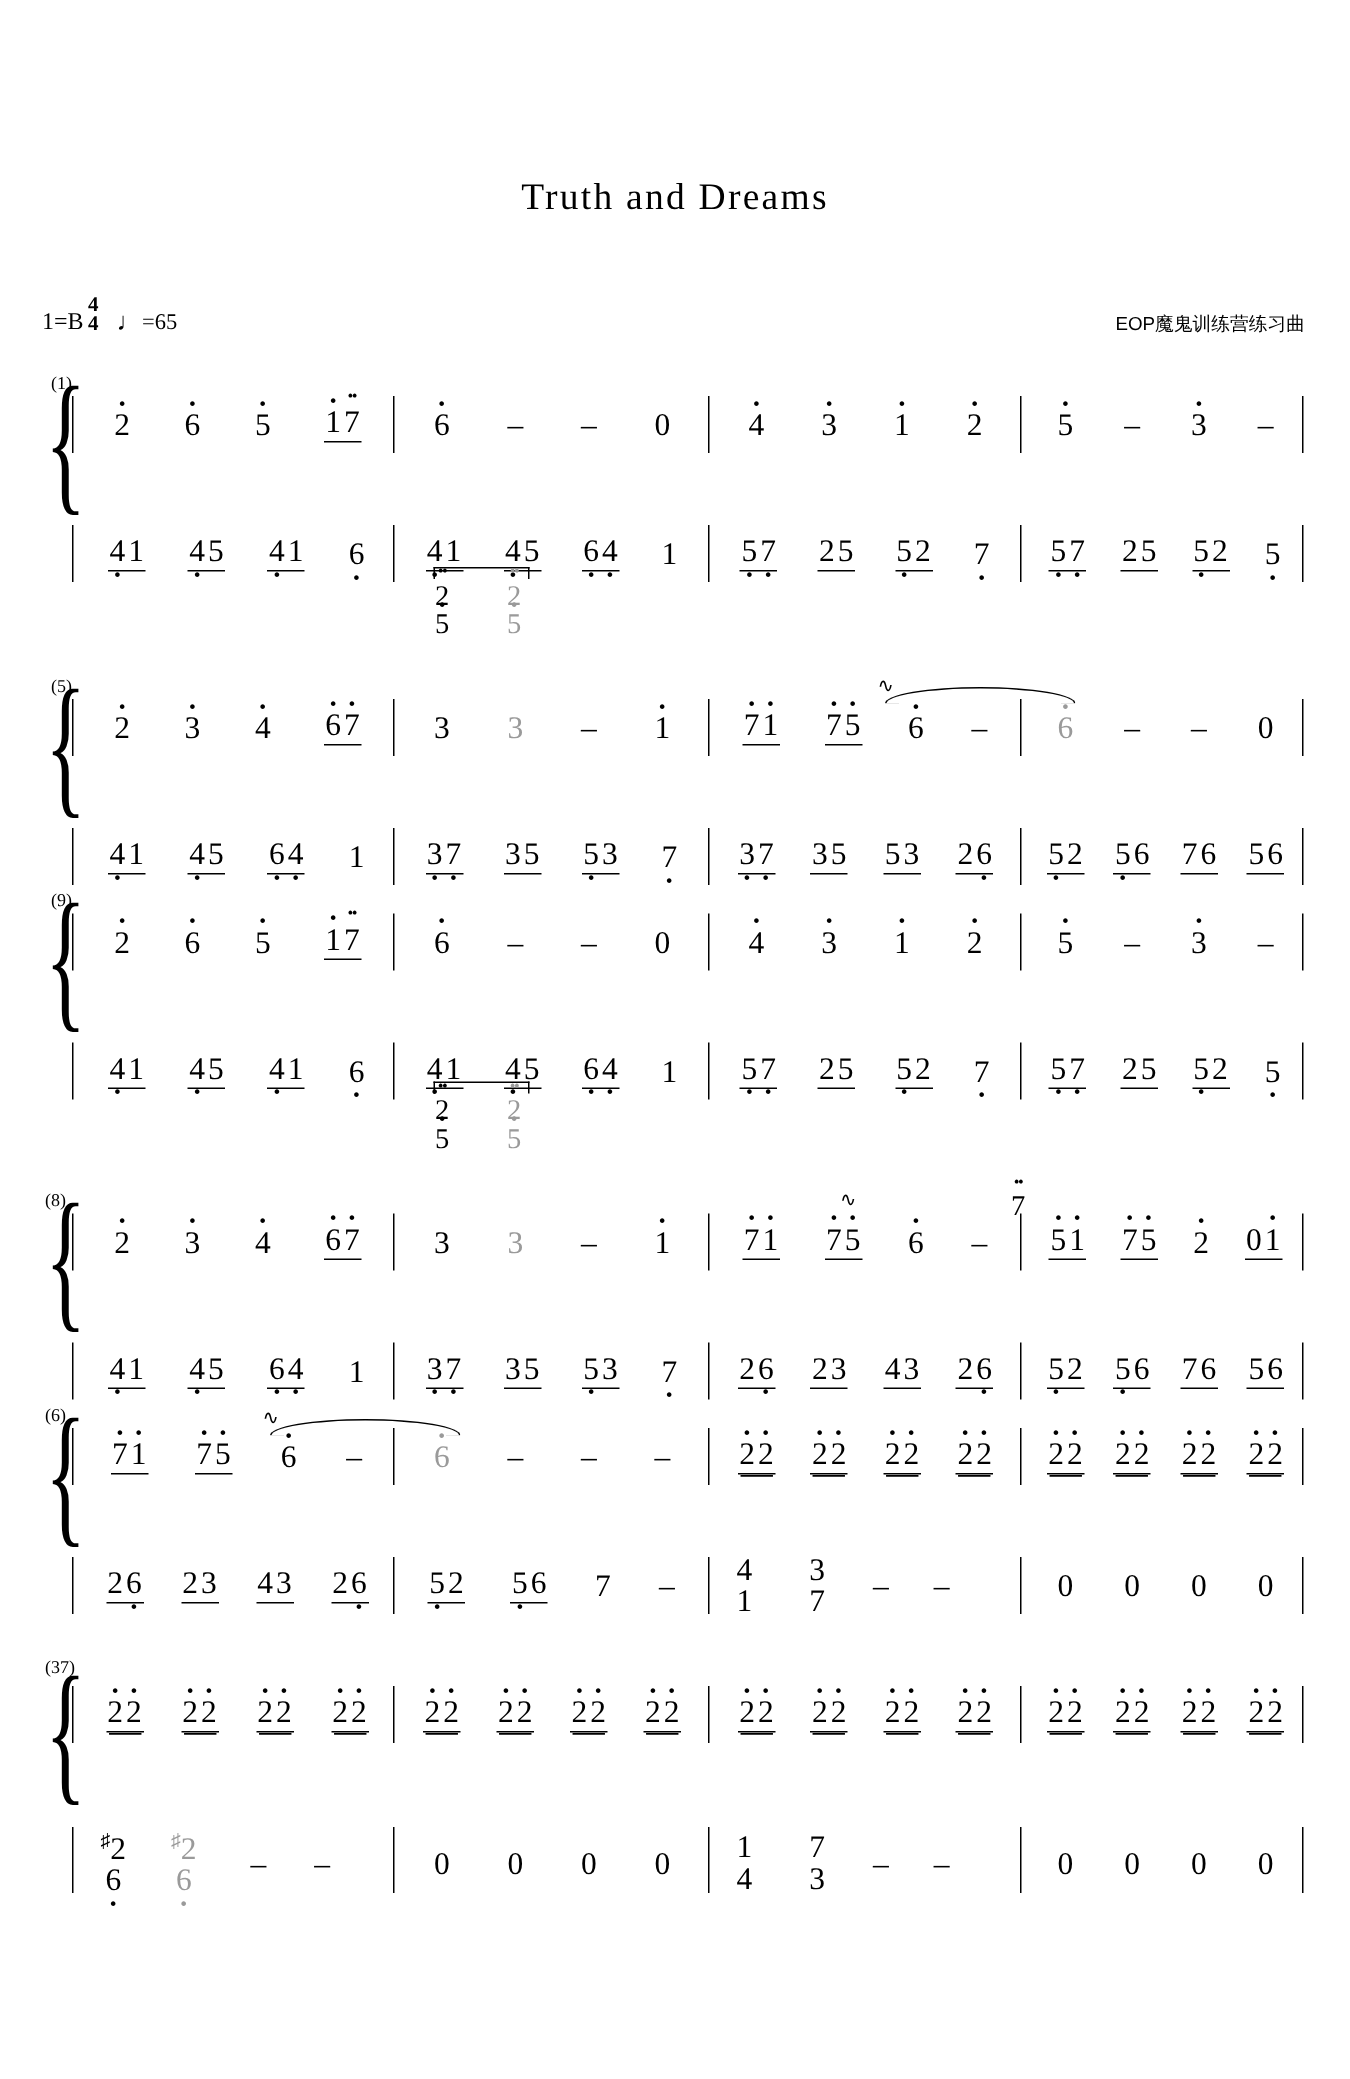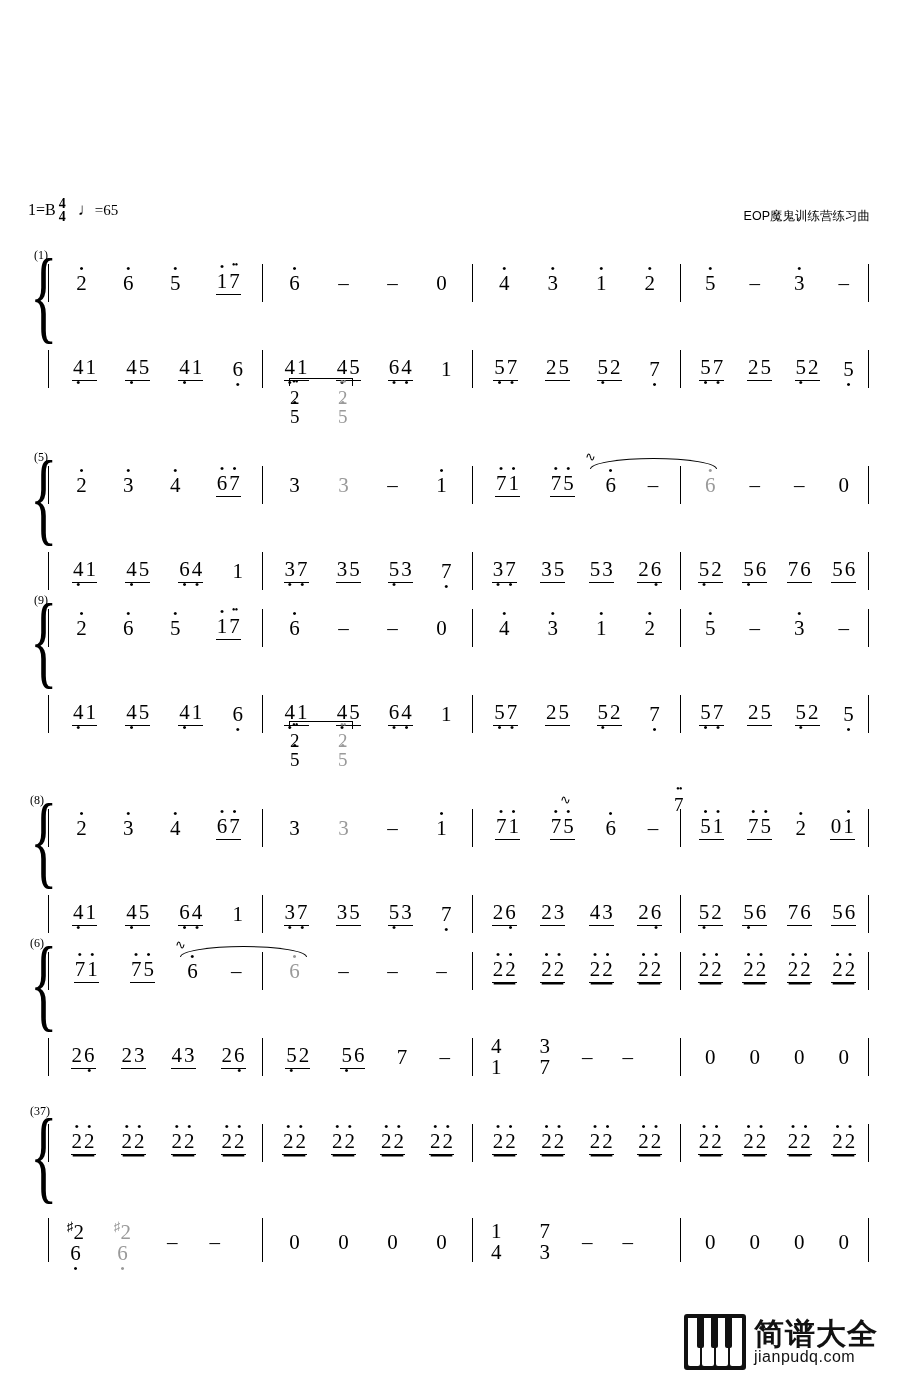--- a/index.html
+++ b/index.html
@@ -41,21 +41,21 @@
     letter-spacing: 1.2px;
     font-family: "Liberation Serif", serif;
   }
   .keysig {
     position: absolute;
     top: 197px;
     left: 28px;
     font-size: 16px;
     font-family: "Liberation Serif", serif;
     display: flex;
-    align-items: center;
+    align-items: flex-end;
     gap: 2px;
   }
   .keysig .frac {
     display: inline-flex;
     flex-direction: column;
     line-height: 0.95;
     font-size: 14px;
     font-weight: bold;
     margin-left: 1px;
     margin-right: 6px;
@@ -248,20 +248,21 @@
     font-family: "Liberation Sans", sans-serif;
     color: #111;
     letter-spacing: 0.5px;
   }
 </style>
 </head>
 <body>
 
 <div class="page">
 
+  <div class="title">Truth and Dreams</div>
 
   <div class="keysig">
     <span>1=B</span>
     <span class="frac">
       <span>4</span>
       <span>4</span>
     </span>
     <span class="tempo">
       <span class="noteglyph">♩</span>
       <span>=65</span>
@@ -1013,29 +1014,14 @@
       <div class="measure" style="left:640px; width:178px; height:52px;">
         <span class="note">0</span>
         <span class="note">0</span>
         <span class="note">0</span>
         <span class="note">0</span>
       </div>
       <div class="barline" style="left:820px; top:2px; height:44px;"></div>
     </div>
   </div>
 
-  <div class="watermark">
-    <div class="piano-ico">
-      <div class="wk" style="left:4px;"></div>
-      <div class="wk" style="left:18px;"></div>
-      <div class="wk" style="left:32px;"></div>
-      <div class="wk" style="left:46px;"></div>
-      <div class="bk" style="left:13px;"></div>
-      <div class="bk" style="left:27px;"></div>
-      <div class="bk" style="left:41px;"></div>
-    </div>
-    <div class="wm-text">
-      <span class="wm-cn">简谱大全</span>
-      <span class="wm-en">jianpudq.com</span>
-    </div>
-  </div>
 
 </div>
 
 </body></html>

